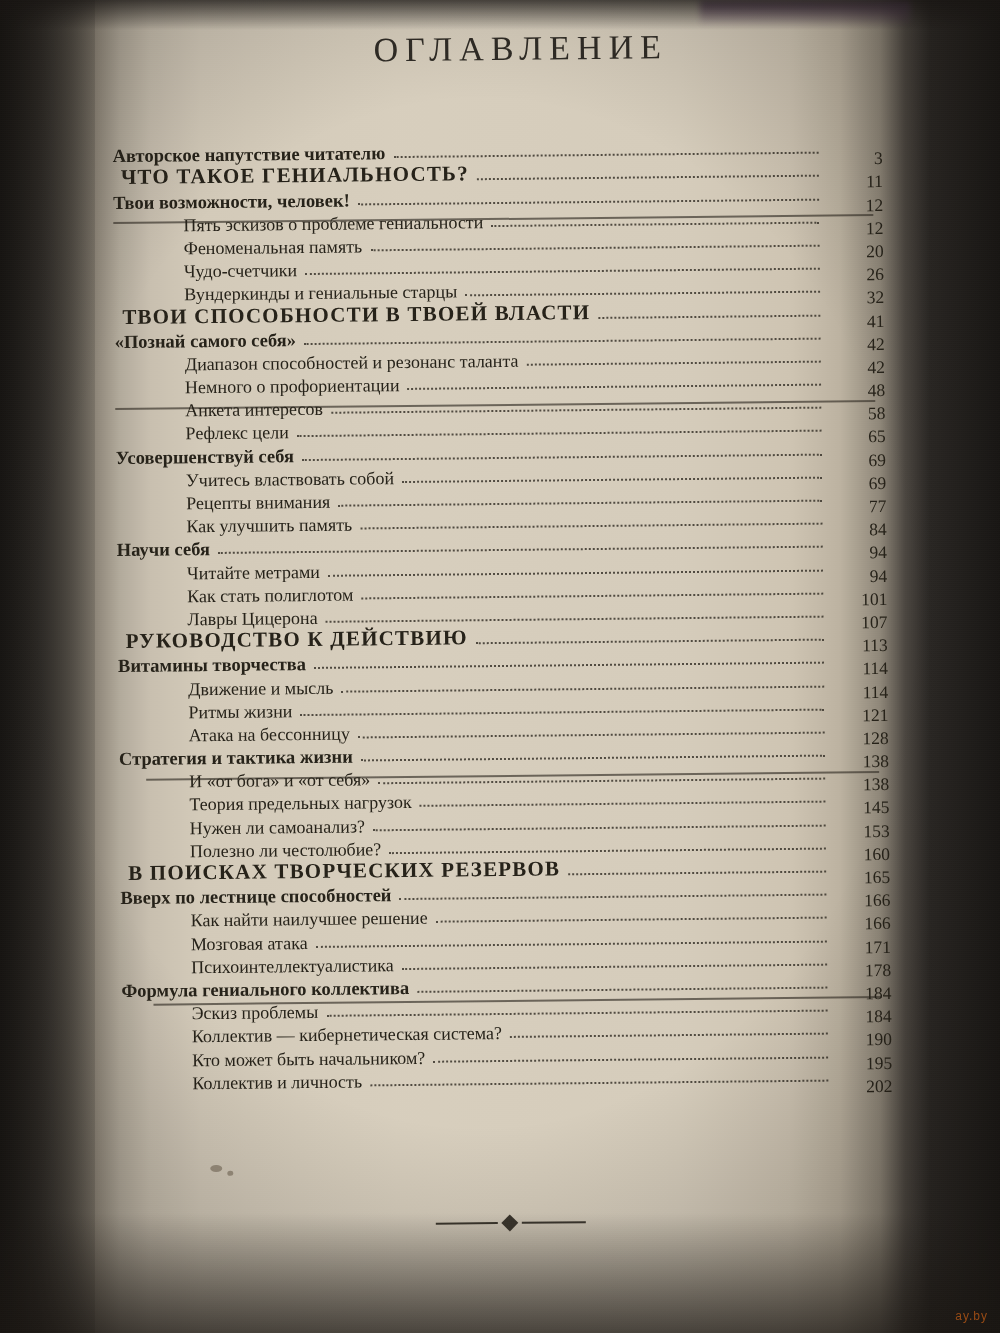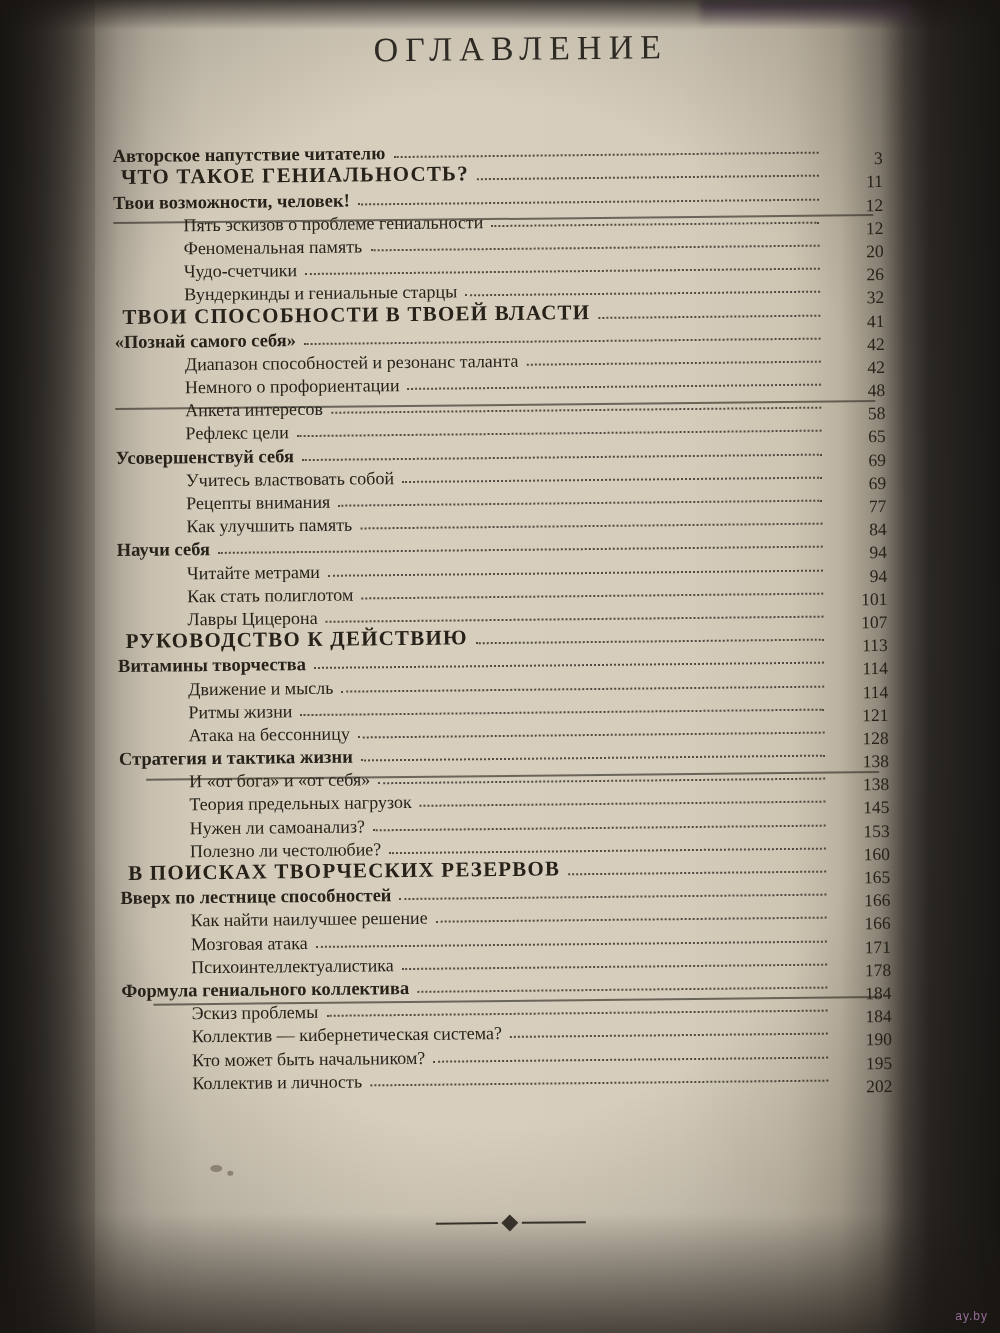--- a/index.html
+++ b/index.html
@@ -103,21 +103,21 @@
     position:absolute;left:430px;top:1215px;width:150px;height:16px;
   }
   .orn-line{position:absolute;top:7px;height:2px;background:#3a352c;}
   .orn-d{
     position:absolute;left:68px;top:2px;width:12px;height:12px;
     background:#3a352c;transform:rotate(45deg);
   }
   .watermark{
     position:absolute;right:12px;bottom:10px;
     font-family:"Liberation Sans", sans-serif;
-    font-size:12px;color:#f0abfc;opacity:.55;
+    font-size:12px;color:#f97316;opacity:.55;
     letter-spacing:1px;
   }
   .speck{position:absolute;background:#6b5f4c;opacity:.55;border-radius:50%;}
 </style>
 </head>
 <body>
 
 <div id="page">
   <div class="bg-base"></div>
   <div class="left-dark"></div>

